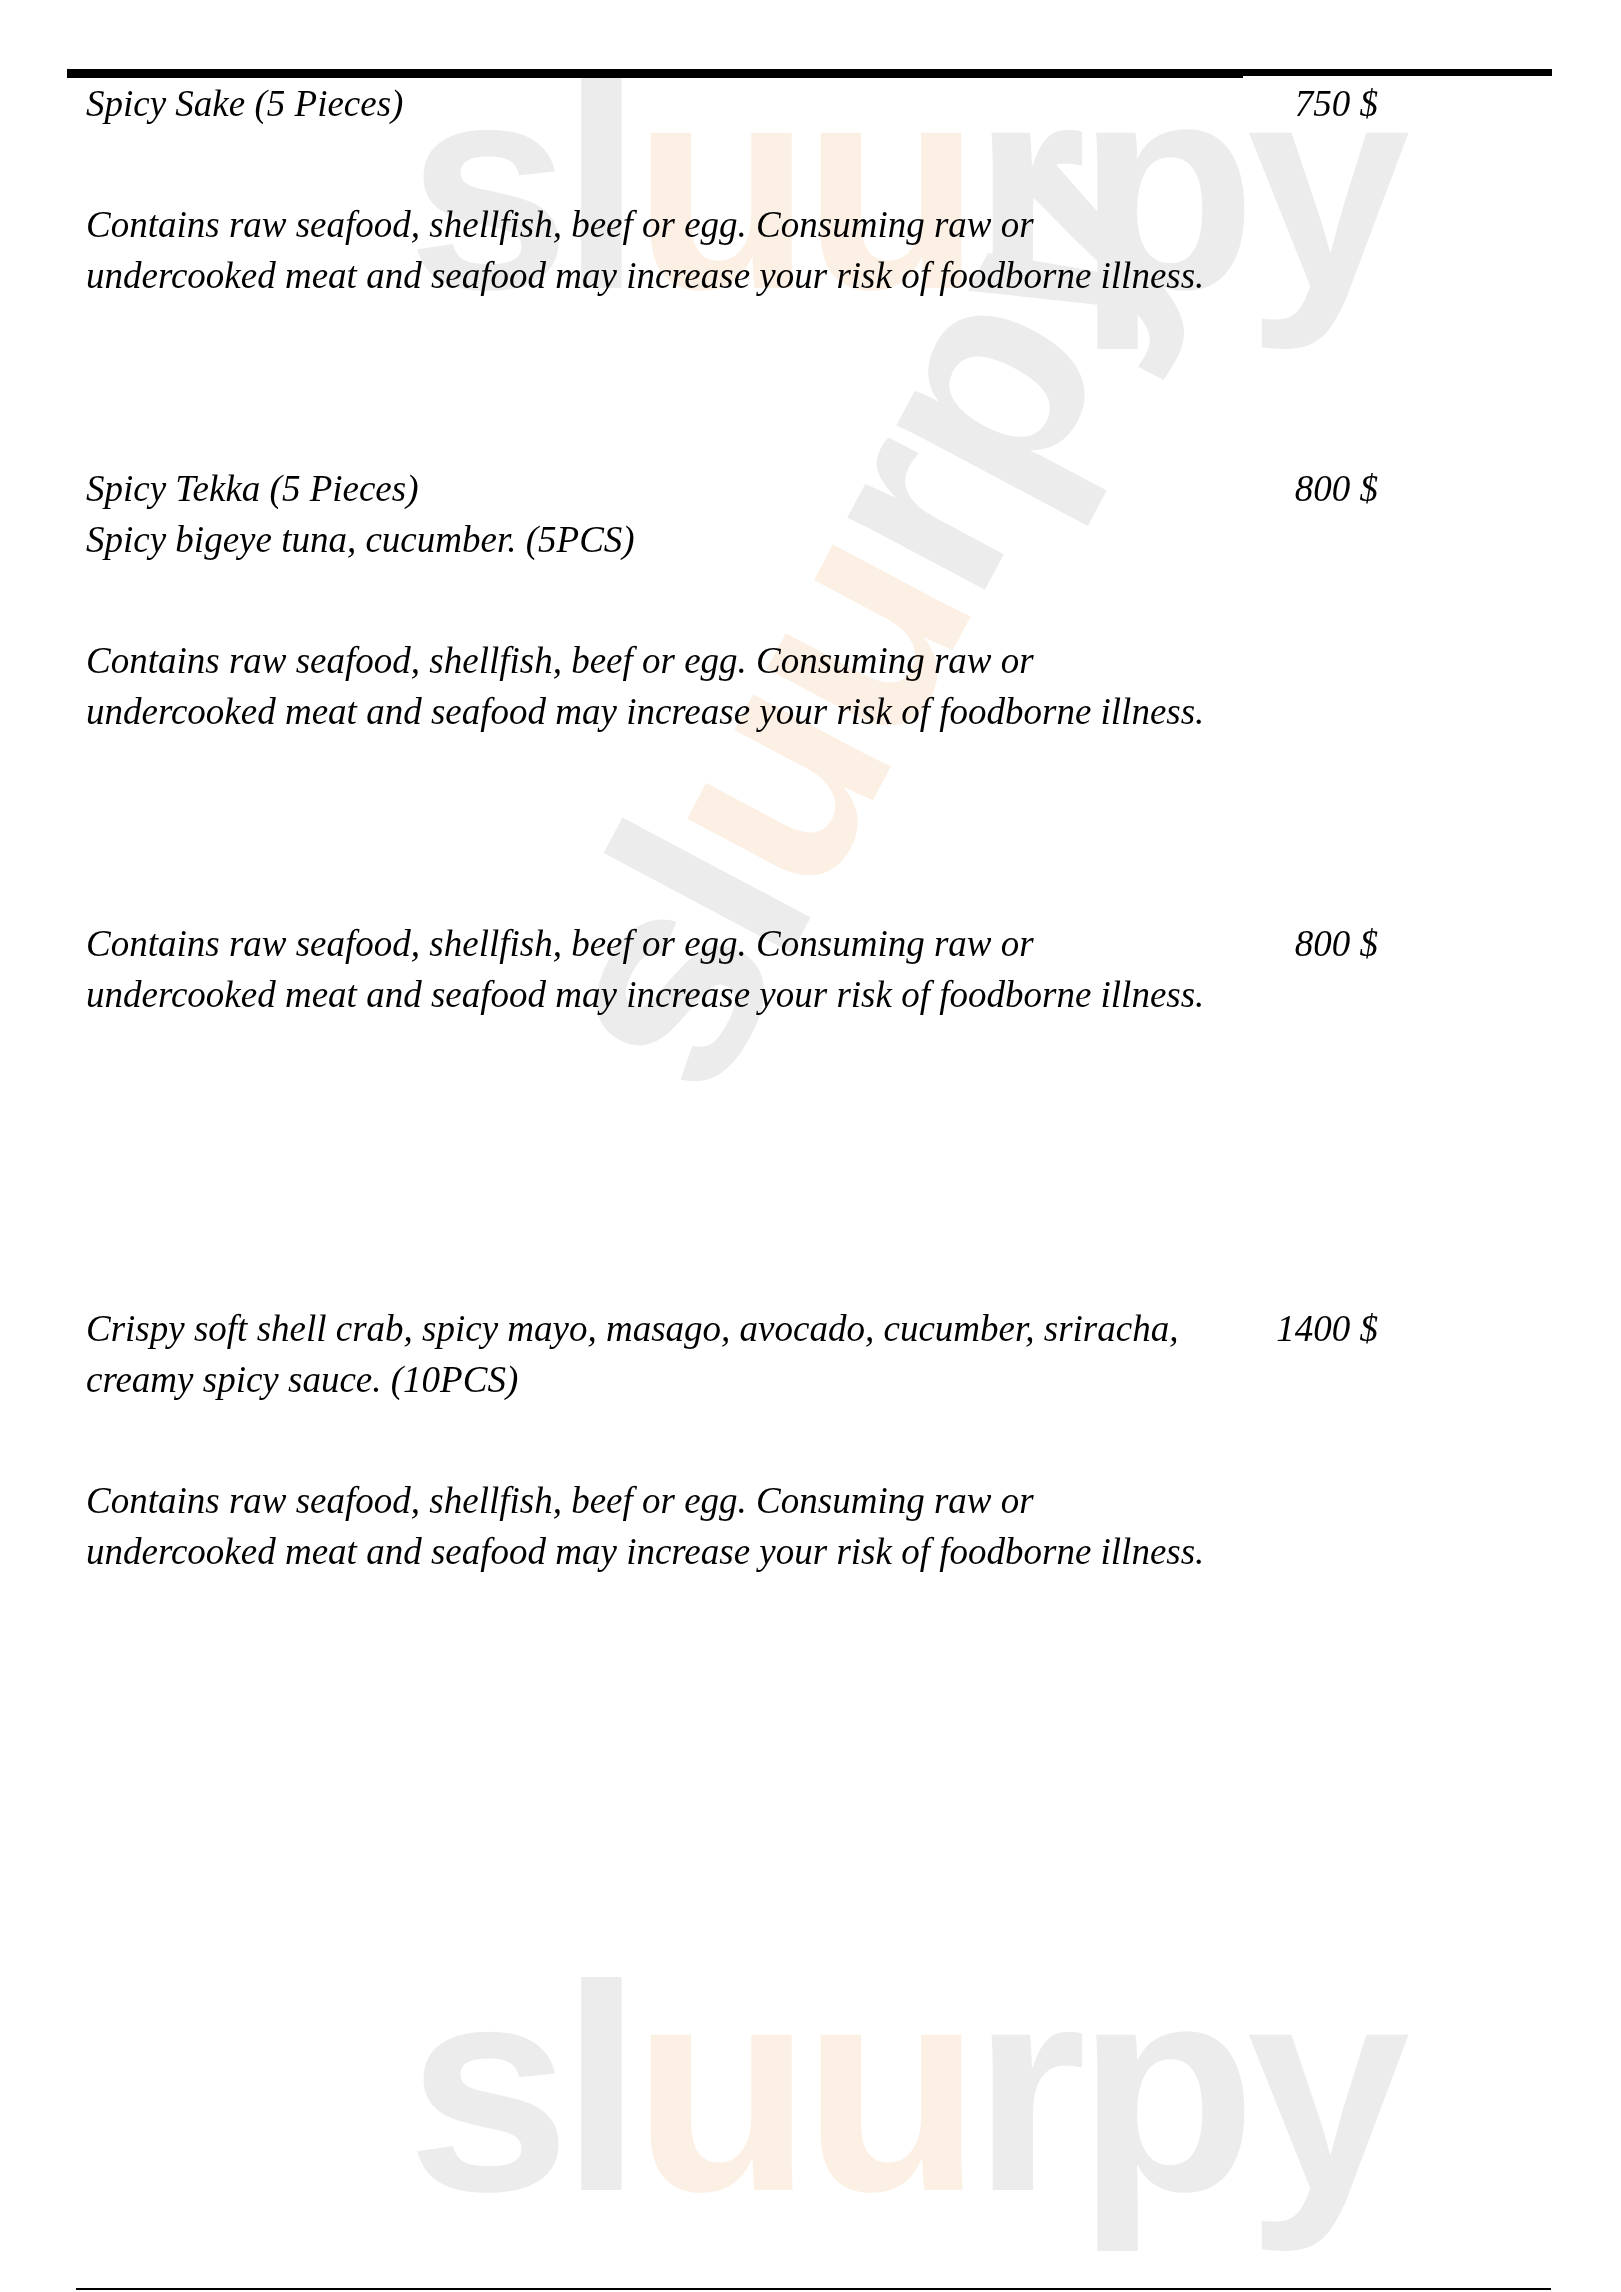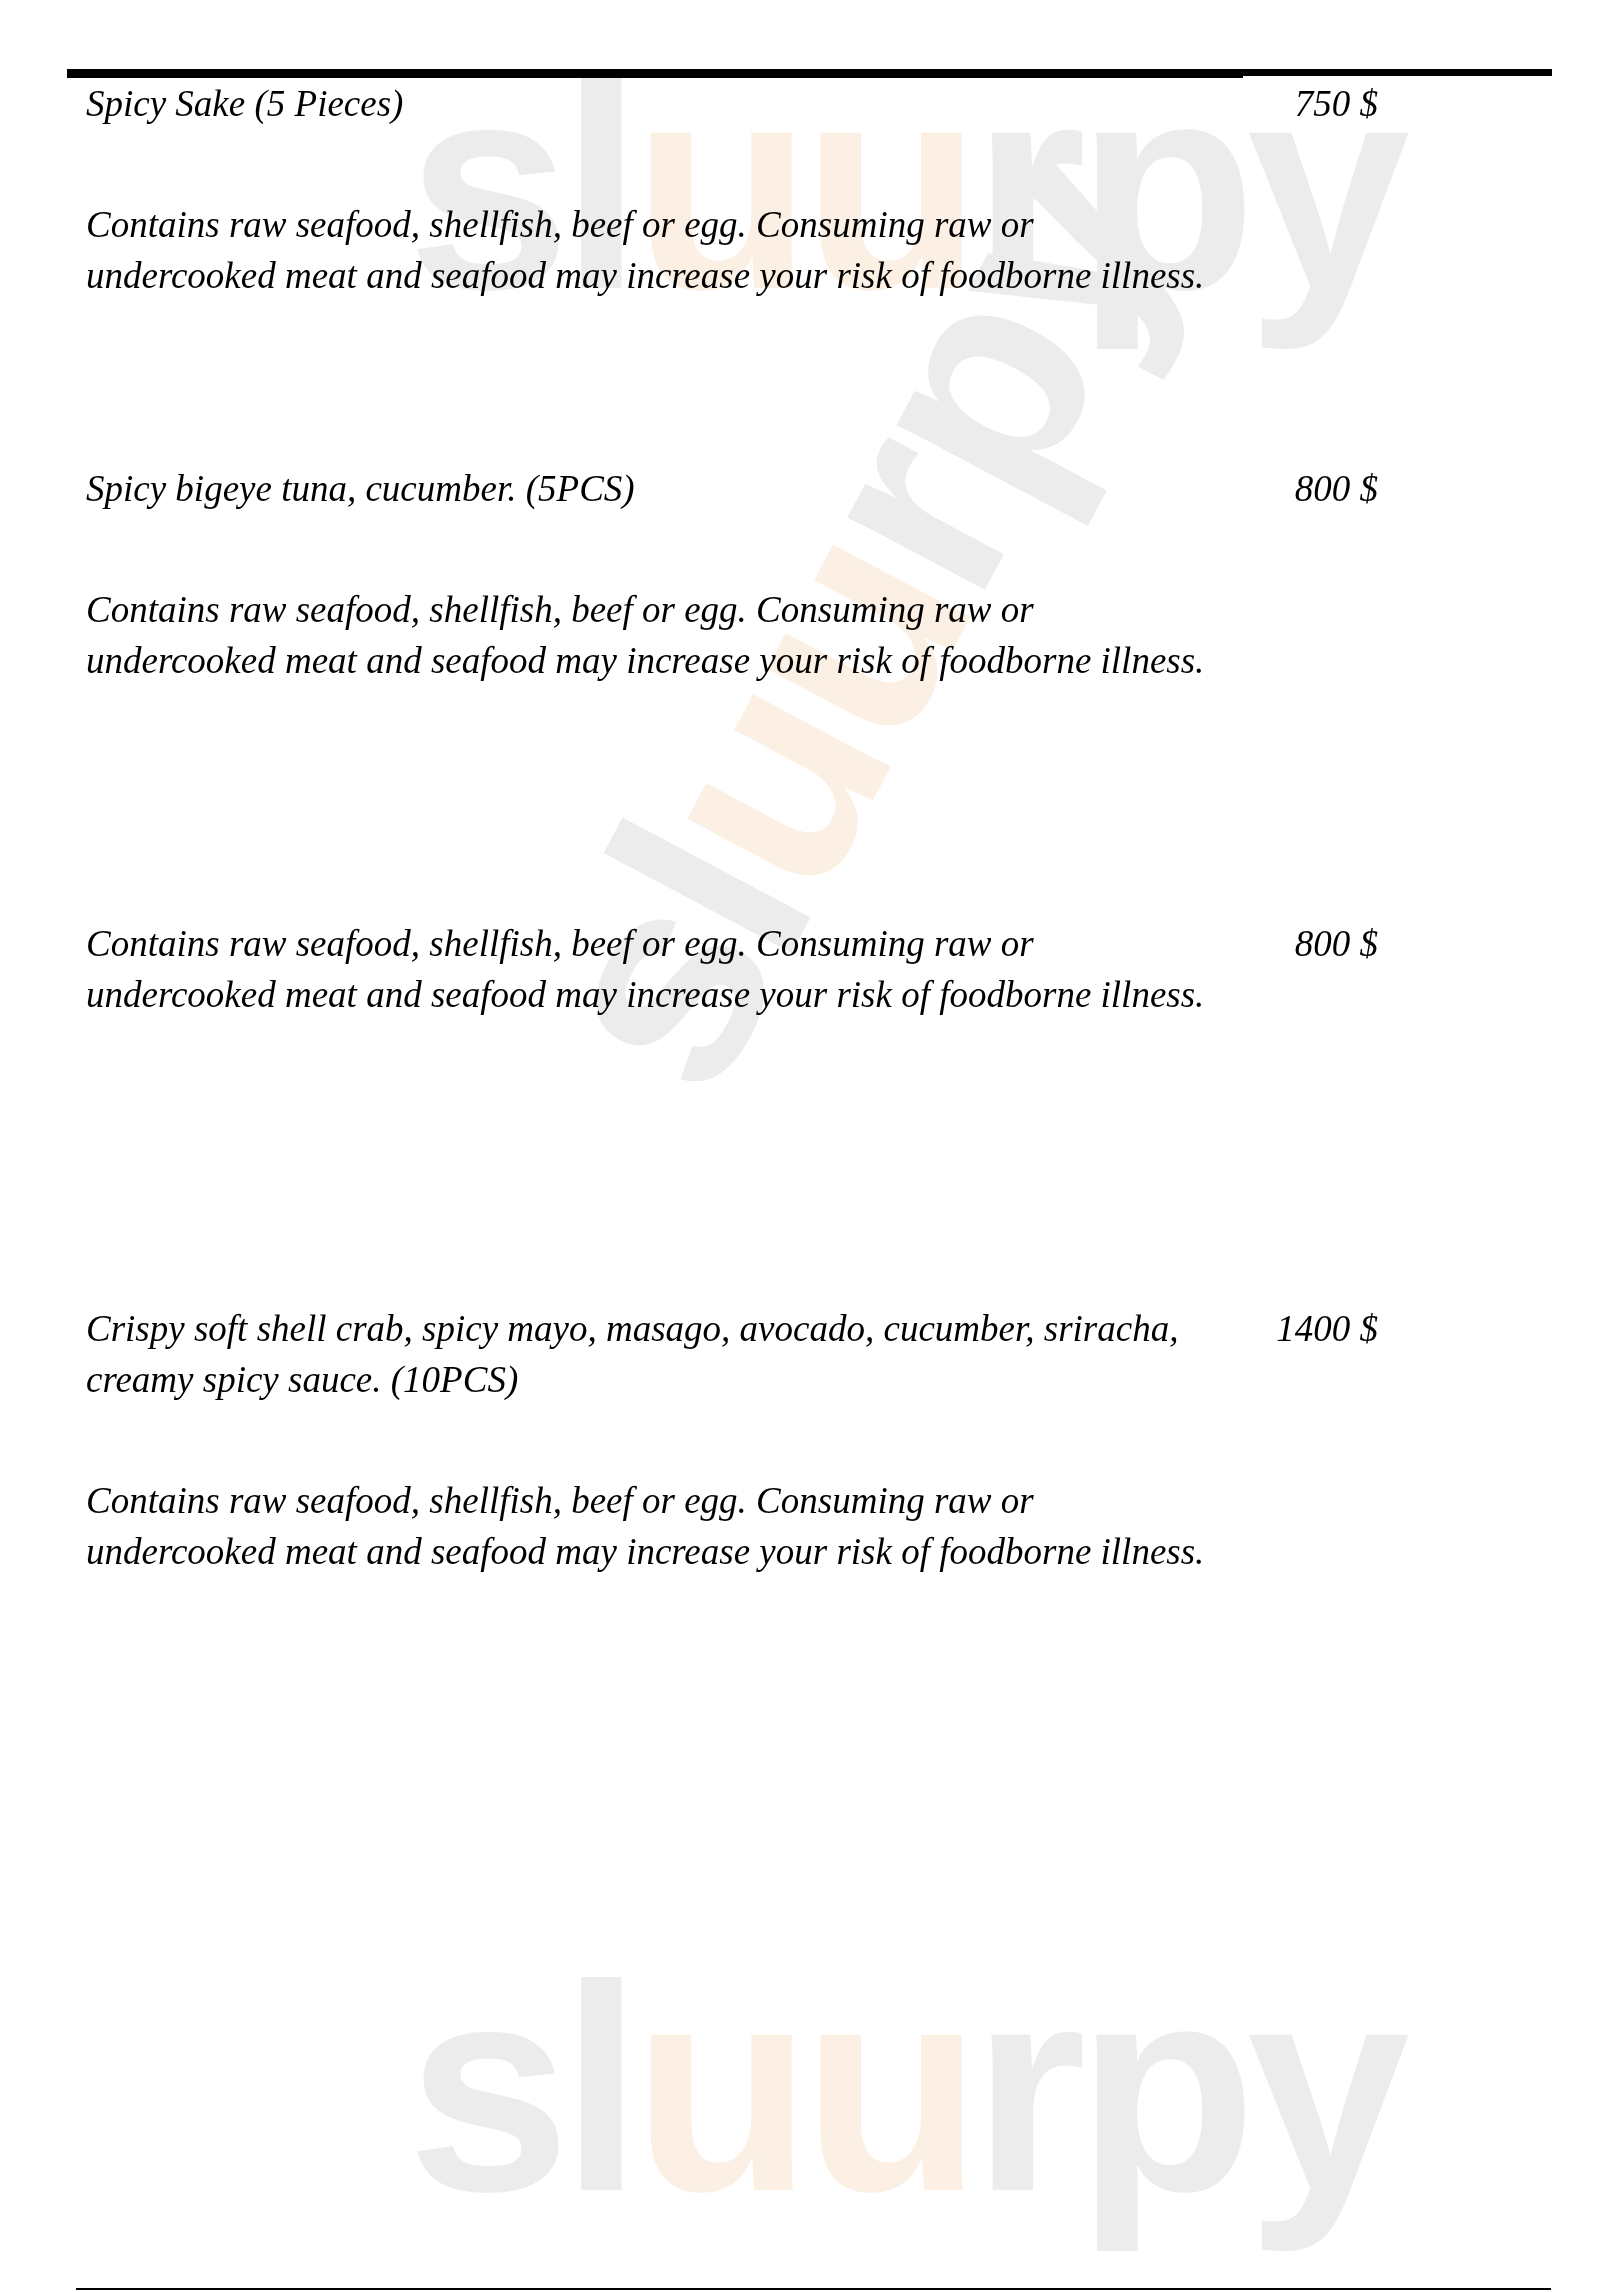--- a/index.html
+++ b/index.html
@@ -33,20 +33,21 @@
 <div class="top-rule-left"></div>
 <div class="top-rule-right"></div>
 
 <div class="items">
   <div class="item">
     <div class="item-name">Spicy Sake (5 Pieces)</div>
     <div class="item-price">750 $</div>
     <div class="item-warning">Contains raw seafood, shellfish, beef or egg. Consuming raw or undercooked meat and seafood may increase your risk of foodborne illness.</div>
   </div>
   <div class="item">
+    <div class="item-name">Spicy Tekka (5 Pieces)</div>
     <div class="item-price">800 $</div>
     <div class="item-desc">Spicy bigeye tuna, cucumber. (5PCS)</div>
     <div class="item-warning">Contains raw seafood, shellfish, beef or egg. Consuming raw or undercooked meat and seafood may increase your risk of foodborne illness.</div>
   </div>
   <div class="item">
     <div class="item-price">800 $</div>
     <div class="item-warning">Contains raw seafood, shellfish, beef or egg. Consuming raw or undercooked meat and seafood may increase your risk of foodborne illness.</div>
   </div>
   <div class="item">
     <div class="item-price">1400 $</div>

